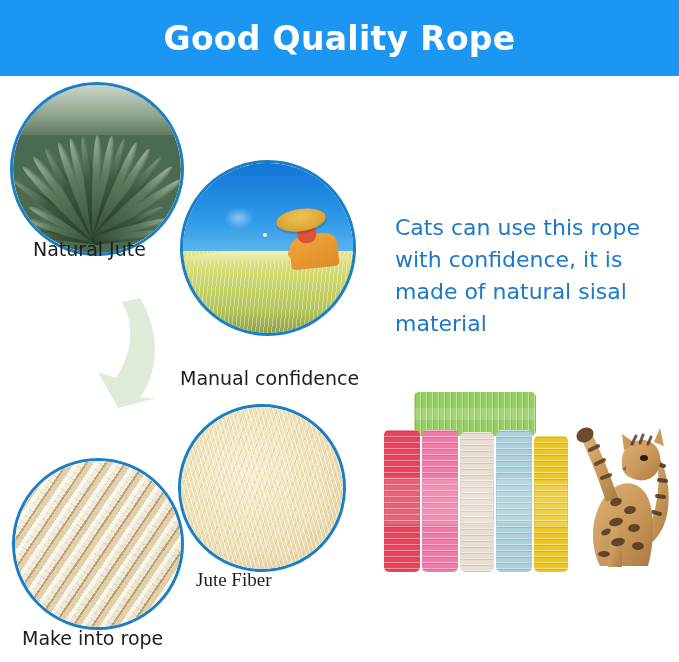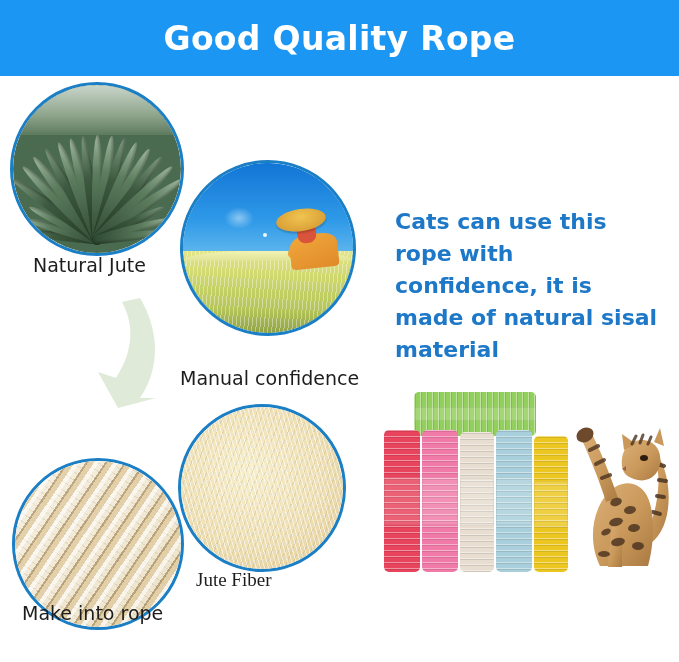--- a/index.html
+++ b/index.html
@@ -158,36 +158,35 @@
   }
 
   
   .caption {
     position: absolute;
     color: #1d1d1d;
     font-size: 19px;
     font-family: "DejaVu Sans", sans-serif;
     white-space: nowrap;
   }
-  #cap-natural-jute  { left: 33px;  top: 254px; }
+  #cap-natural-jute  { left: 33px;  top: 238px; }
   #cap-manual        { left: 180px; top: 367px; }
   #cap-jute-fiber    { left: 196px; top: 569px; font-family: Liberation Serif, serif; }
-  #cap-make-rope     { left: 22px;  top: 602px; }
+  #cap-make-rope     { left: 22px;  top: 627px; }
 
   
   .blurb {
     position: absolute;
     left: 395px;
-    top: 206px;
+    top: 212px;
     width: 268px;
     color: #1e78c8;
     font-size: 22px;
     line-height: 32px;
     font-family: "DejaVu Sans", sans-serif;
-    font-weight: bold;
   }
 
   
   .product {
     position: absolute;
     left: 384px;
     top: 392px;
     width: 295px;
     height: 190px;
   }

